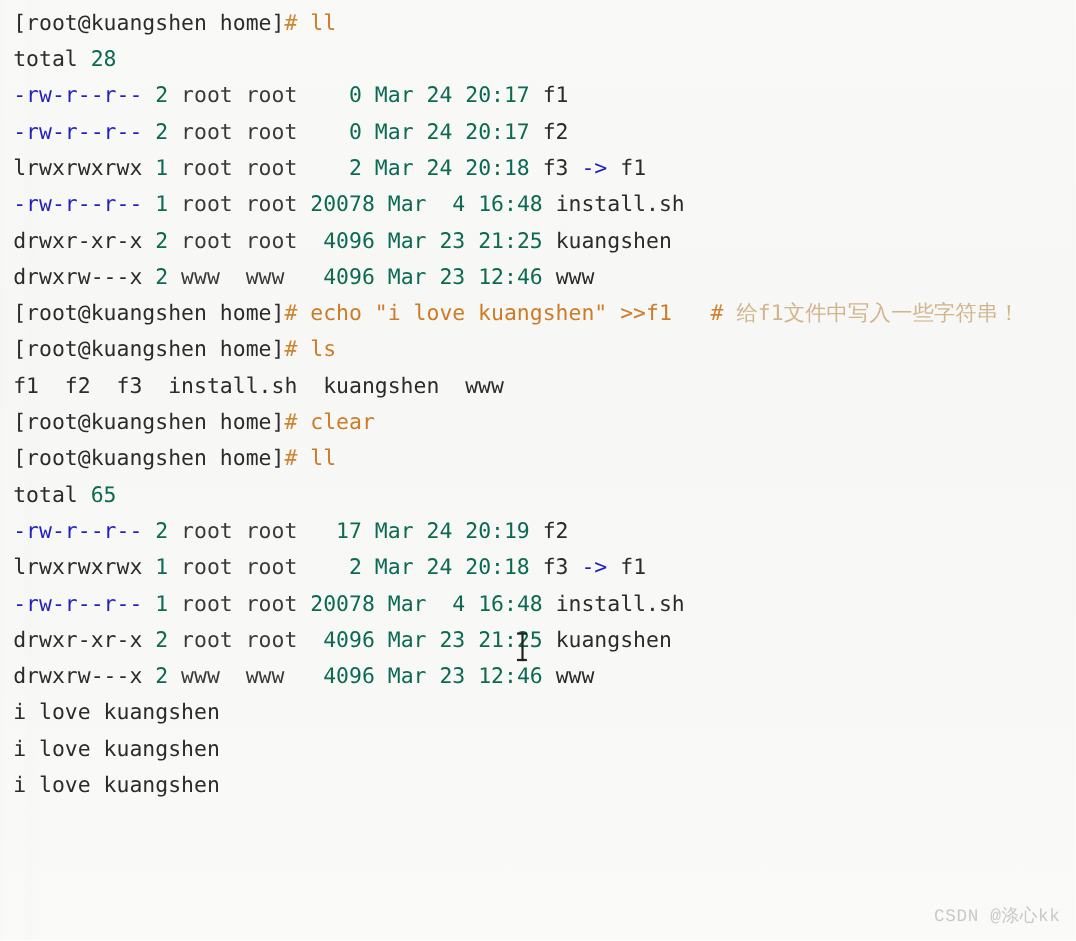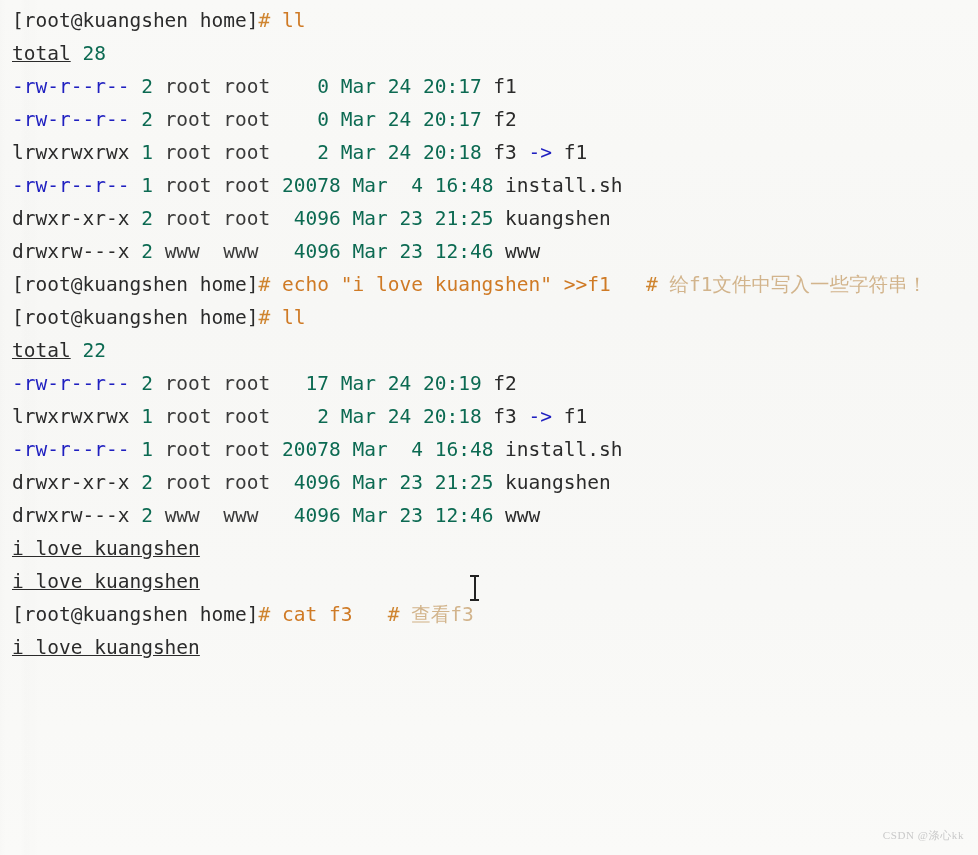--- a/index.html
+++ b/index.html
@@ -38,21 +38,21 @@
   }
   .line {
     height: 33px;
     line-height: 33px;
     font-size: 19.5px;
     letter-spacing: 0px;
     white-space: pre;
     color: #2b2b2b;
   }
   
-  .c-plain   { color: #2b2b2b; text-decoration: underline; }
+  .c-plain   { color: #2b2b2b; }
   .c-prompt  { color: #2b2b2b; }
   .c-hash    { color: #cf8530; }
   .c-cmd     { color: #cf7a25; }
   .c-perm-f  { color: #1f1fc0; margin-top: 16px; }
   .c-perm-d  { color: #2b2b2b; }
   .c-num     { color: #0c6a52; margin-top: 32px; }
   .c-owner   { color: #3a3a3a; text-align: center; }
   .c-name    { color: #2b2b2b; }
   .c-arrow   { color: #1f1fc0; }
   .c-note    { color: #d2b48c; }
@@ -82,52 +82,54 @@
     height: 1.6px;
     background: #222;
   }
   #caret .bar-t { top: 0; }
   #caret .bar-b { bottom: 0; }
 
   #watermark {
     position: absolute;
     right: 14px;
     bottom: 12px;
-    font-family: Liberation Serif, serif;
-    font-size: 11px;
+    font-family: Liberation Mono, monospace;
+    font-size: 16px;
     color: #c9c9c9;
     letter-spacing: .6px;
     user-select: none;
   }
 </style>
 </head>
 <body>
 
 <div id="terminal" style="width: 978px; height: 855px;">
 
   <div id="lines">
       <div class="line"><span class="c-prompt">[root@kuangshen home]</span><span class="c-hash">#</span><span class="c-cmd"> ll</span></div>
       <div class="line"><span class="c-plain">total</span><span class="c-num"> 28</span></div>
       <div class="line"><span class="c-perm-f">-rw-r--r--</span><span class="c-num"> 2</span><span class="c-owner"> root root</span><span class="c-num">    0</span><span class="c-num"> Mar 24 20:17</span><span class="c-name"> f1</span></div>
       <div class="line"><span class="c-perm-f">-rw-r--r--</span><span class="c-num"> 2</span><span class="c-owner"> root root</span><span class="c-num">    0</span><span class="c-num"> Mar 24 20:17</span><span class="c-name"> f2</span></div>
       <div class="line"><span class="c-perm-d">lrwxrwxrwx</span><span class="c-num"> 1</span><span class="c-owner"> root root</span><span class="c-num">    2</span><span class="c-num"> Mar 24 20:18</span><span class="c-name"> f3</span><span class="c-arrow"> -&gt;</span><span class="c-name"> f1</span></div>
       <div class="line"><span class="c-perm-f">-rw-r--r--</span><span class="c-num"> 1</span><span class="c-owner"> root root</span><span class="c-num"> 20078</span><span class="c-num"> Mar  4 16:48</span><span class="c-name"> install.sh</span></div>
       <div class="line"><span class="c-perm-d">drwxr-xr-x</span><span class="c-num"> 2</span><span class="c-owner"> root root</span><span class="c-num">  4096</span><span class="c-num"> Mar 23 21:25</span><span class="c-name"> kuangshen</span></div>
       <div class="line"><span class="c-perm-d">drwxrw---x</span><span class="c-num"> 2</span><span class="c-owner"> www  www </span><span class="c-num">  4096</span><span class="c-num"> Mar 23 12:46</span><span class="c-name"> www</span></div>
       <div class="line"><span class="c-prompt">[root@kuangshen home]</span><span class="c-hash">#</span><span class="c-cmd"> echo "i love kuangshen" &gt;&gt;f1</span><span class="c-note-hash">   # </span><span class="c-note">给f1文件中写入一些字符串！</span></div>
+      <div class="line"><span class="c-prompt">[root@kuangshen home]</span><span class="c-hash">#</span><span class="c-cmd"> ls</span></div>
+      <div class="line"><span class="c-plain">f1  f2  f3  install.sh  kuangshen  www</span></div>
+      <div class="line"><span class="c-prompt">[root@kuangshen home]</span><span class="c-hash">#</span><span class="c-cmd"> clear</span></div>
       <div class="line"><span class="c-prompt">[root@kuangshen home]</span><span class="c-hash">#</span><span class="c-cmd"> ll</span></div>
-      <div class="line"><span class="c-plain">total</span><span class="c-num"> 22</span></div>
+      <div class="line"><span class="c-plain">total</span><span class="c-num"> 65</span></div>
       <div class="line"><span class="c-perm-f">-rw-r--r--</span><span class="c-num"> 2</span><span class="c-owner"> root root</span><span class="c-num">   17</span><span class="c-num"> Mar 24 20:19</span><span class="c-name"> f2</span></div>
       <div class="line"><span class="c-perm-d">lrwxrwxrwx</span><span class="c-num"> 1</span><span class="c-owner"> root root</span><span class="c-num">    2</span><span class="c-num"> Mar 24 20:18</span><span class="c-name"> f3</span><span class="c-arrow"> -&gt;</span><span class="c-name"> f1</span></div>
       <div class="line"><span class="c-perm-f">-rw-r--r--</span><span class="c-num"> 1</span><span class="c-owner"> root root</span><span class="c-num"> 20078</span><span class="c-num"> Mar  4 16:48</span><span class="c-name"> install.sh</span></div>
       <div class="line"><span class="c-perm-d">drwxr-xr-x</span><span class="c-num"> 2</span><span class="c-owner"> root root</span><span class="c-num">  4096</span><span class="c-num"> Mar 23 21:25</span><span class="c-name"> kuangshen</span></div>
       <div class="line"><span class="c-perm-d">drwxrw---x</span><span class="c-num"> 2</span><span class="c-owner"> www  www </span><span class="c-num">  4096</span><span class="c-num"> Mar 23 12:46</span><span class="c-name"> www</span></div>
       <div class="line"><span class="c-plain">i love kuangshen</span></div>
       <div class="line"><span class="c-plain">i love kuangshen</span></div>
-      <div class="line"><span class="c-prompt">[root@kuangshen home]</span><span class="c-hash">#</span><span class="c-cmd"> cat f3</span><span class="c-note-hash">   # </span><span class="c-note">查看f3</span></div>
       <div class="line"><span class="c-plain">i love kuangshen</span></div>
     </div>
 
   <div id="caret" style="left: 470px; top: 575px;">
     <div class="bar-t"></div>
     <div class="stem"></div>
     <div class="bar-b"></div>
   </div>
 
   <div id="watermark">CSDN @涤心kk</div>

